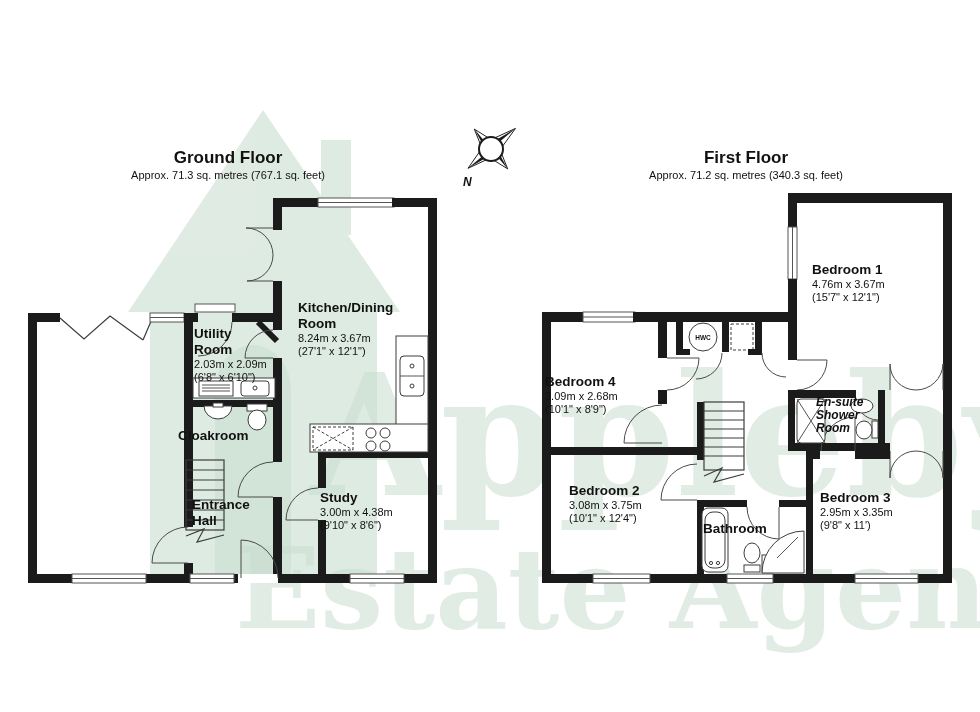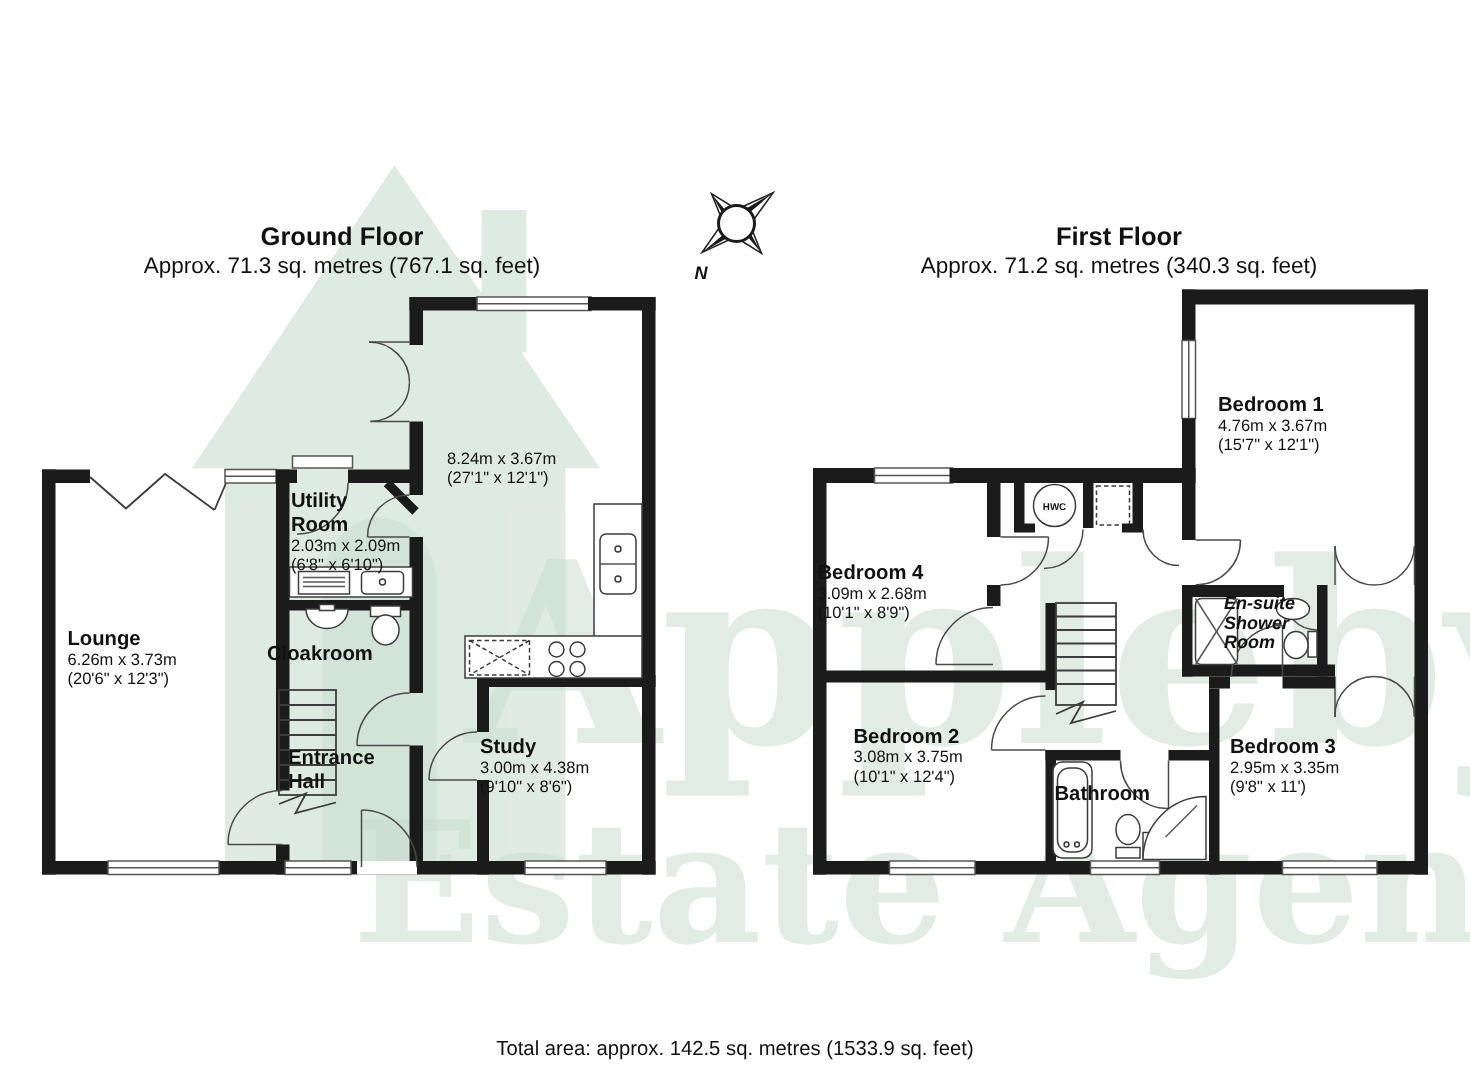--- a/index.html
+++ b/index.html
@@ -11,21 +11,21 @@
   .arc{stroke:#4a4a4a;stroke-width:1;fill:none;}
   .fx{stroke:#3c3c3c;stroke-width:1;fill:#fff;}
   .fxd{stroke:#3c3c3c;stroke-width:1;fill:none;stroke-dasharray:3 2;}
   .winr{fill:#fff;stroke:#555;stroke-width:1;}
   .winl{stroke:#555;stroke-width:1;}
   .lbl{position:absolute;transform:translateX(-50%);line-height:1.18;}
   .rname{display:block;font-weight:bold;font-size:13.5px;}
   .rname.sm{font-size:12px;line-height:1.1;font-style:italic;}
   .rdim{display:block;font-size:11px;}
   .floor-title{position:absolute;transform:translateX(-50%);font-weight:bold;font-size:17px;white-space:nowrap;}
-  .floor-sub{position:absolute;transform:translateX(-50%);font-size:15px;white-space:nowrap;}
+  .floor-sub{position:absolute;transform:translateX(-50%);font-size:11px;white-space:nowrap;}
   .footer{position:absolute;transform:translateX(-50%);font-size:13.5px;white-space:nowrap;}
   .wm-text{font-family:"DejaVu Serif",serif;font-weight:bold;opacity:.55;}
 </style>
 </head>
 <body>
 
 <div id="plan">
 
   <svg width="980" height="712" viewBox="0 0 980 712">
 
@@ -242,37 +242,33 @@
       <path class="fx" d="M804,531 A42,42 0 0 0 762,573 L804,573 Z"></path>
       <line class="winl" x1="777" y1="558" x2="798" y2="537"></line>
     </g>
   </svg>
 
   <div class="floor-title" style="left:228px;top:148px;">Ground Floor</div>
   <div class="floor-sub" style="left:228px;top:169px;">Approx. 71.3 sq. metres (767.1 sq. feet)</div>
   <div class="floor-title" style="left:746px;top:148px;text-align:right;">First Floor</div>
   <div class="floor-sub" style="left:746px;top:169px;">Approx. 71.2 sq. metres (340.3 sq. feet)</div>
 
-  <div class="lbl" style="left:105px;top:418px;width:120px;">
-    <span class="rname">Lounge</span>
-    <span class="rdim">6.26m x 3.73m</span>
-    <span class="rdim">(20'6" x 12'3")</span>
-  </div>
   <div class="lbl" style="left:233px;top:326px;width:78px;">
     <span class="rname">Utility Room</span>
     <span class="rdim">2.03m x 2.09m</span>
     <span class="rdim">(6'8" x 6'10")</span>
   </div>
   <div class="lbl" style="left:233px;top:428px;width:110px;">
     <span class="rname">Cloakroom</span>
   </div>
   <div class="lbl" style="left:232px;top:497px;width:80px;">
     <span class="rname">Entrance Hall</span>
   </div>
   <div class="lbl" style="left:357px;top:300px;width:118px;">
+    <span class="rname">Kitchen/Dining Room</span>
     <span class="rdim">8.24m x 3.67m</span>
     <span class="rdim">(27'1" x 12'1")</span>
   </div>
   <div class="lbl" style="left:375px;top:490px;width:110px;">
     <span class="rname">Study</span>
     <span class="rdim">3.00m x 4.38m</span>
     <span class="rdim">(9'10" x 8'6")</span>
   </div>
 
   <div class="lbl" style="left:872px;top:262px;width:120px;">
@@ -295,14 +291,13 @@
     <span class="rdim">2.95m x 3.35m</span>
     <span class="rdim">(9'8" x 11')</span>
   </div>
   <div class="lbl" style="left:848px;top:396px;width:64px;">
     <span class="rname sm">En-suite Shower Room</span>
   </div>
   <div class="lbl" style="left:753px;top:521px;width:100px;">
     <span class="rname">Bathroom</span>
   </div>
 
-  <div class="footer" style="left:490px;top:691px;">Total area: approx. 142.5 sq. metres (1533.9 sq. feet)</div>
 </div>
 
 </body></html>

